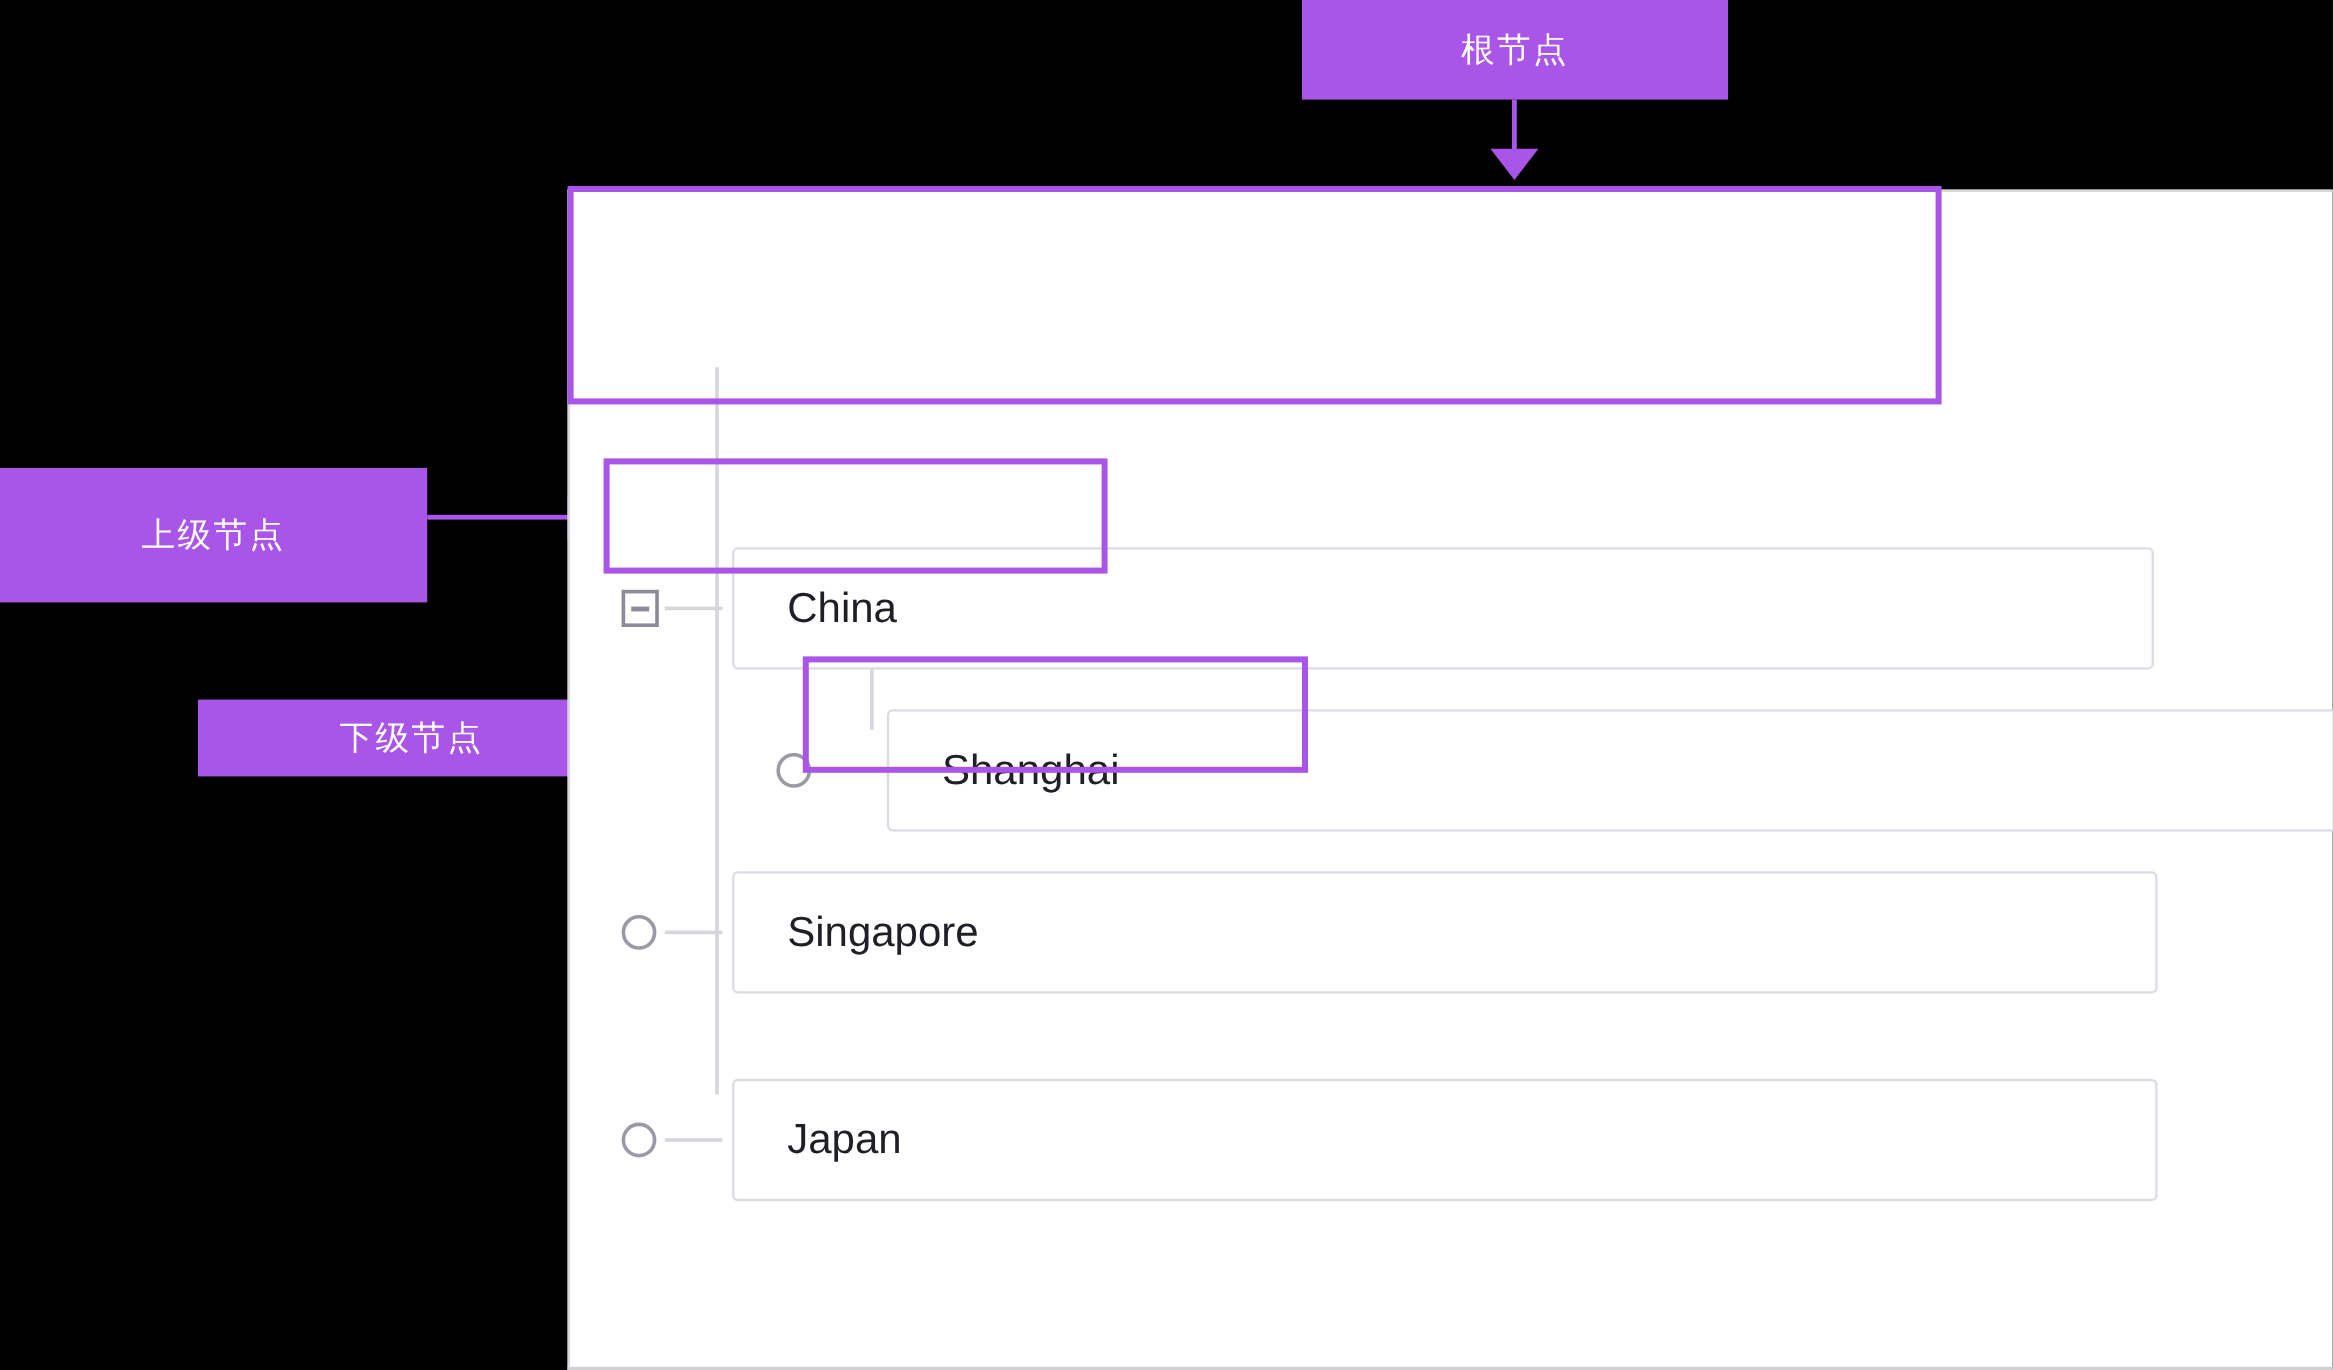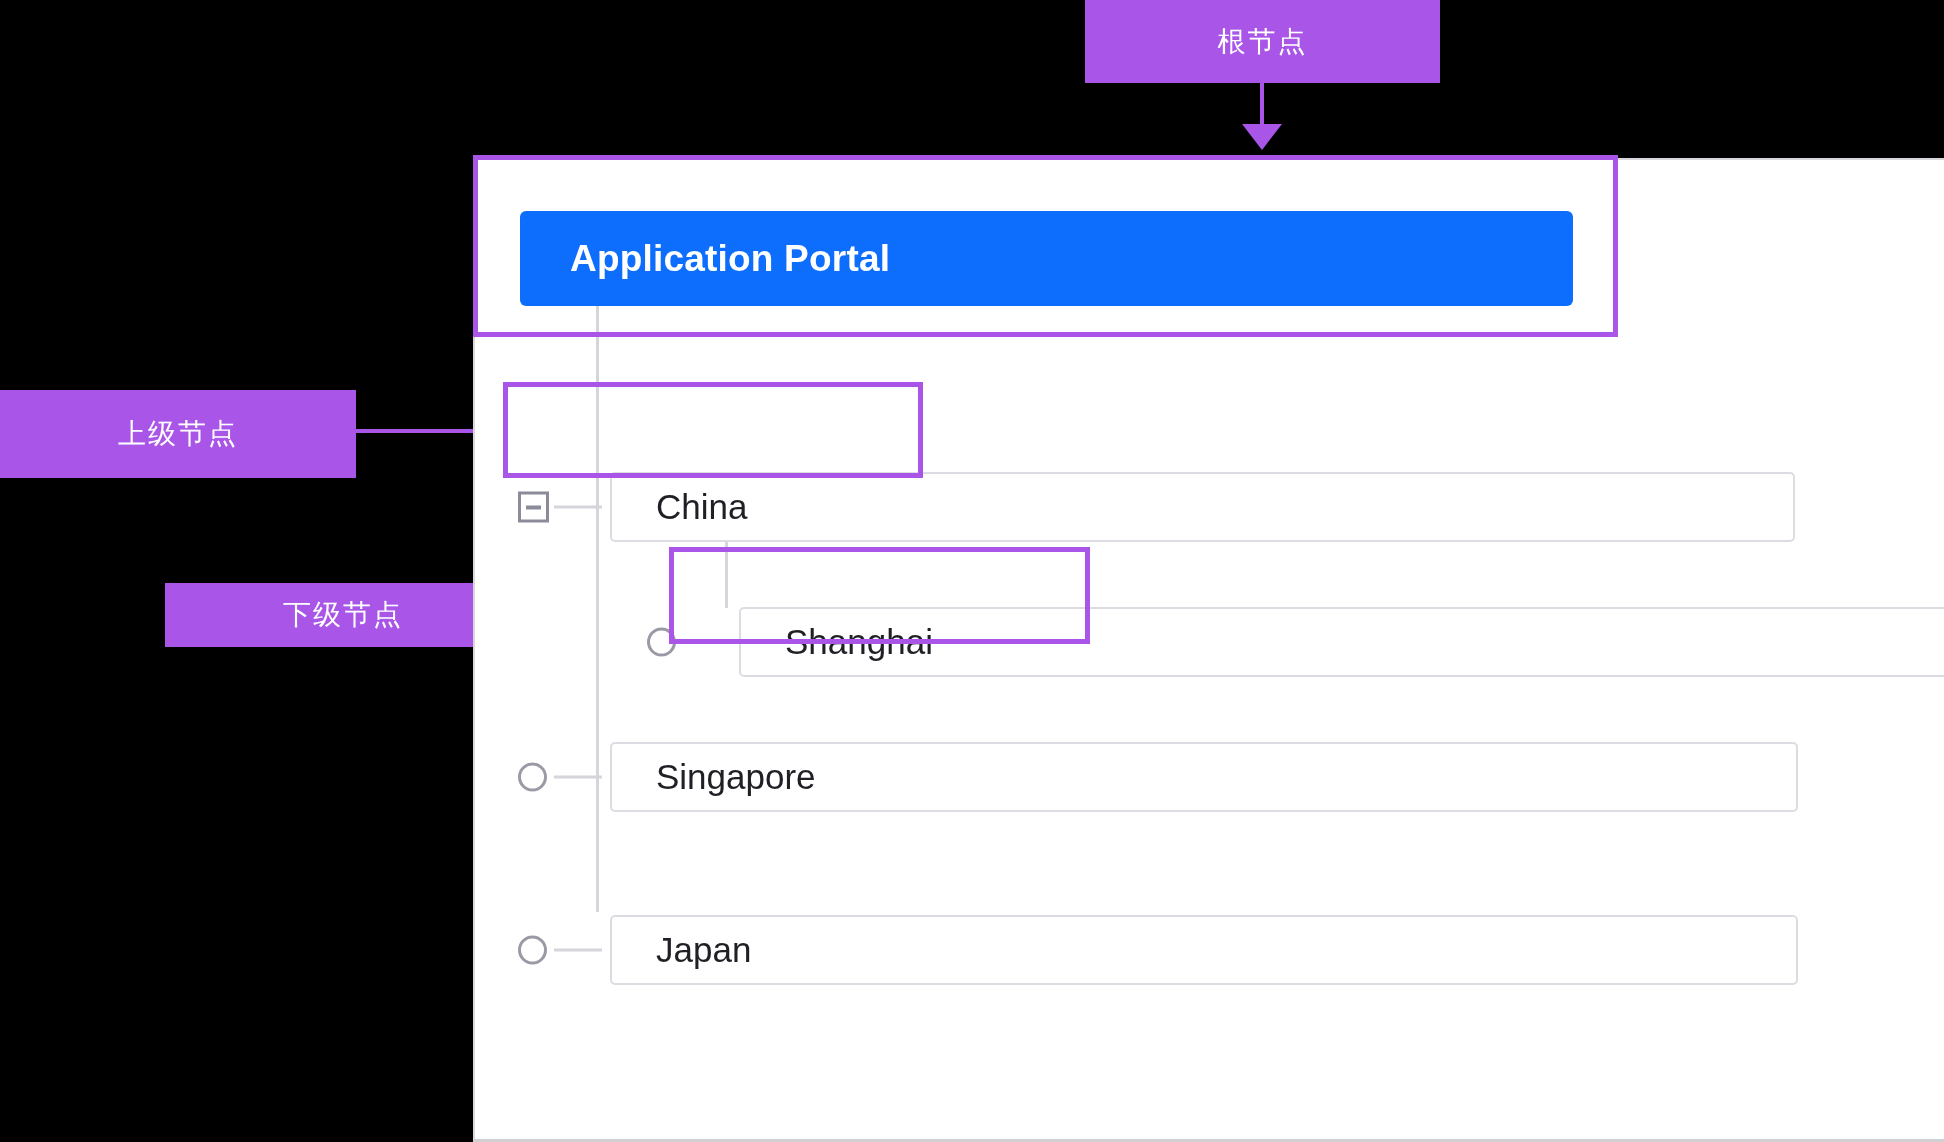--- a/index.html
+++ b/index.html
@@ -117,21 +117,21 @@
   .stub {
     position: absolute;
     left: 44px;
     top: 50%;
     transform: translateY(-50%);
     width: 48px;
     height: 3px;
     background: #d5d5dc;
   }
   .node-box {
-    height: 70px;
+    height: 102px;
     background: #ffffff;
     border: 2px solid #dcdce3;
     border-radius: 5px;
     box-sizing: border-box;
     display: flex;
     align-items: center;
   }
   .node-box .node-label {
     font-size: 35px;
     color: #1f1f26;
@@ -158,21 +158,21 @@
     background: #a855e8;
     display: flex;
     align-items: center;
     justify-content: center;
     color: #ffffff;
     font-size: 28px;
     letter-spacing: 2px;
     box-sizing: border-box;
   }
   #badge-root      { left: 1085px; top: 0px;   width: 355px; height: 83px; }
-  #badge-parent    { left: 0px;    top: 390px; width: 356px; height: 88px; }
+  #badge-parent    { left: 0px;    top: 390px; width: 356px; height: 112px; }
   #badge-child     { left: 165px;  top: 583px; width: 356px; height: 64px; }
 
   
   .outline {
     position: absolute;
     border: 5px solid #a855e8;
     box-sizing: border-box;
     pointer-events: none;
   }
   #outline-root     { left: 473px; top: 155px; width: 1145px; height: 182px; }
@@ -231,23 +231,20 @@
 <div id="conn-parent-arrow"></div>
 
 <div class="badge" id="badge-child">
   <span>下级节点</span>
 </div>
 <div class="conn-line" id="conn-child-line"></div>
 <div id="conn-child-arrow"></div>
 
 <div id="tree-panel">
 
-  <div id="root-node">
-    <span class="root-label">Application Portal</span>
-  </div>
 
   <div class="trunk" id="trunk-main"></div>
   <div class="trunk" id="trunk-sub"></div>
 
   <div class="tree-row" id="row-china">
     <div class="node-gutter">
       <div class="node-marker marker-square">
         <div class="minus"></div>
       </div>
       <div class="stub"></div>

